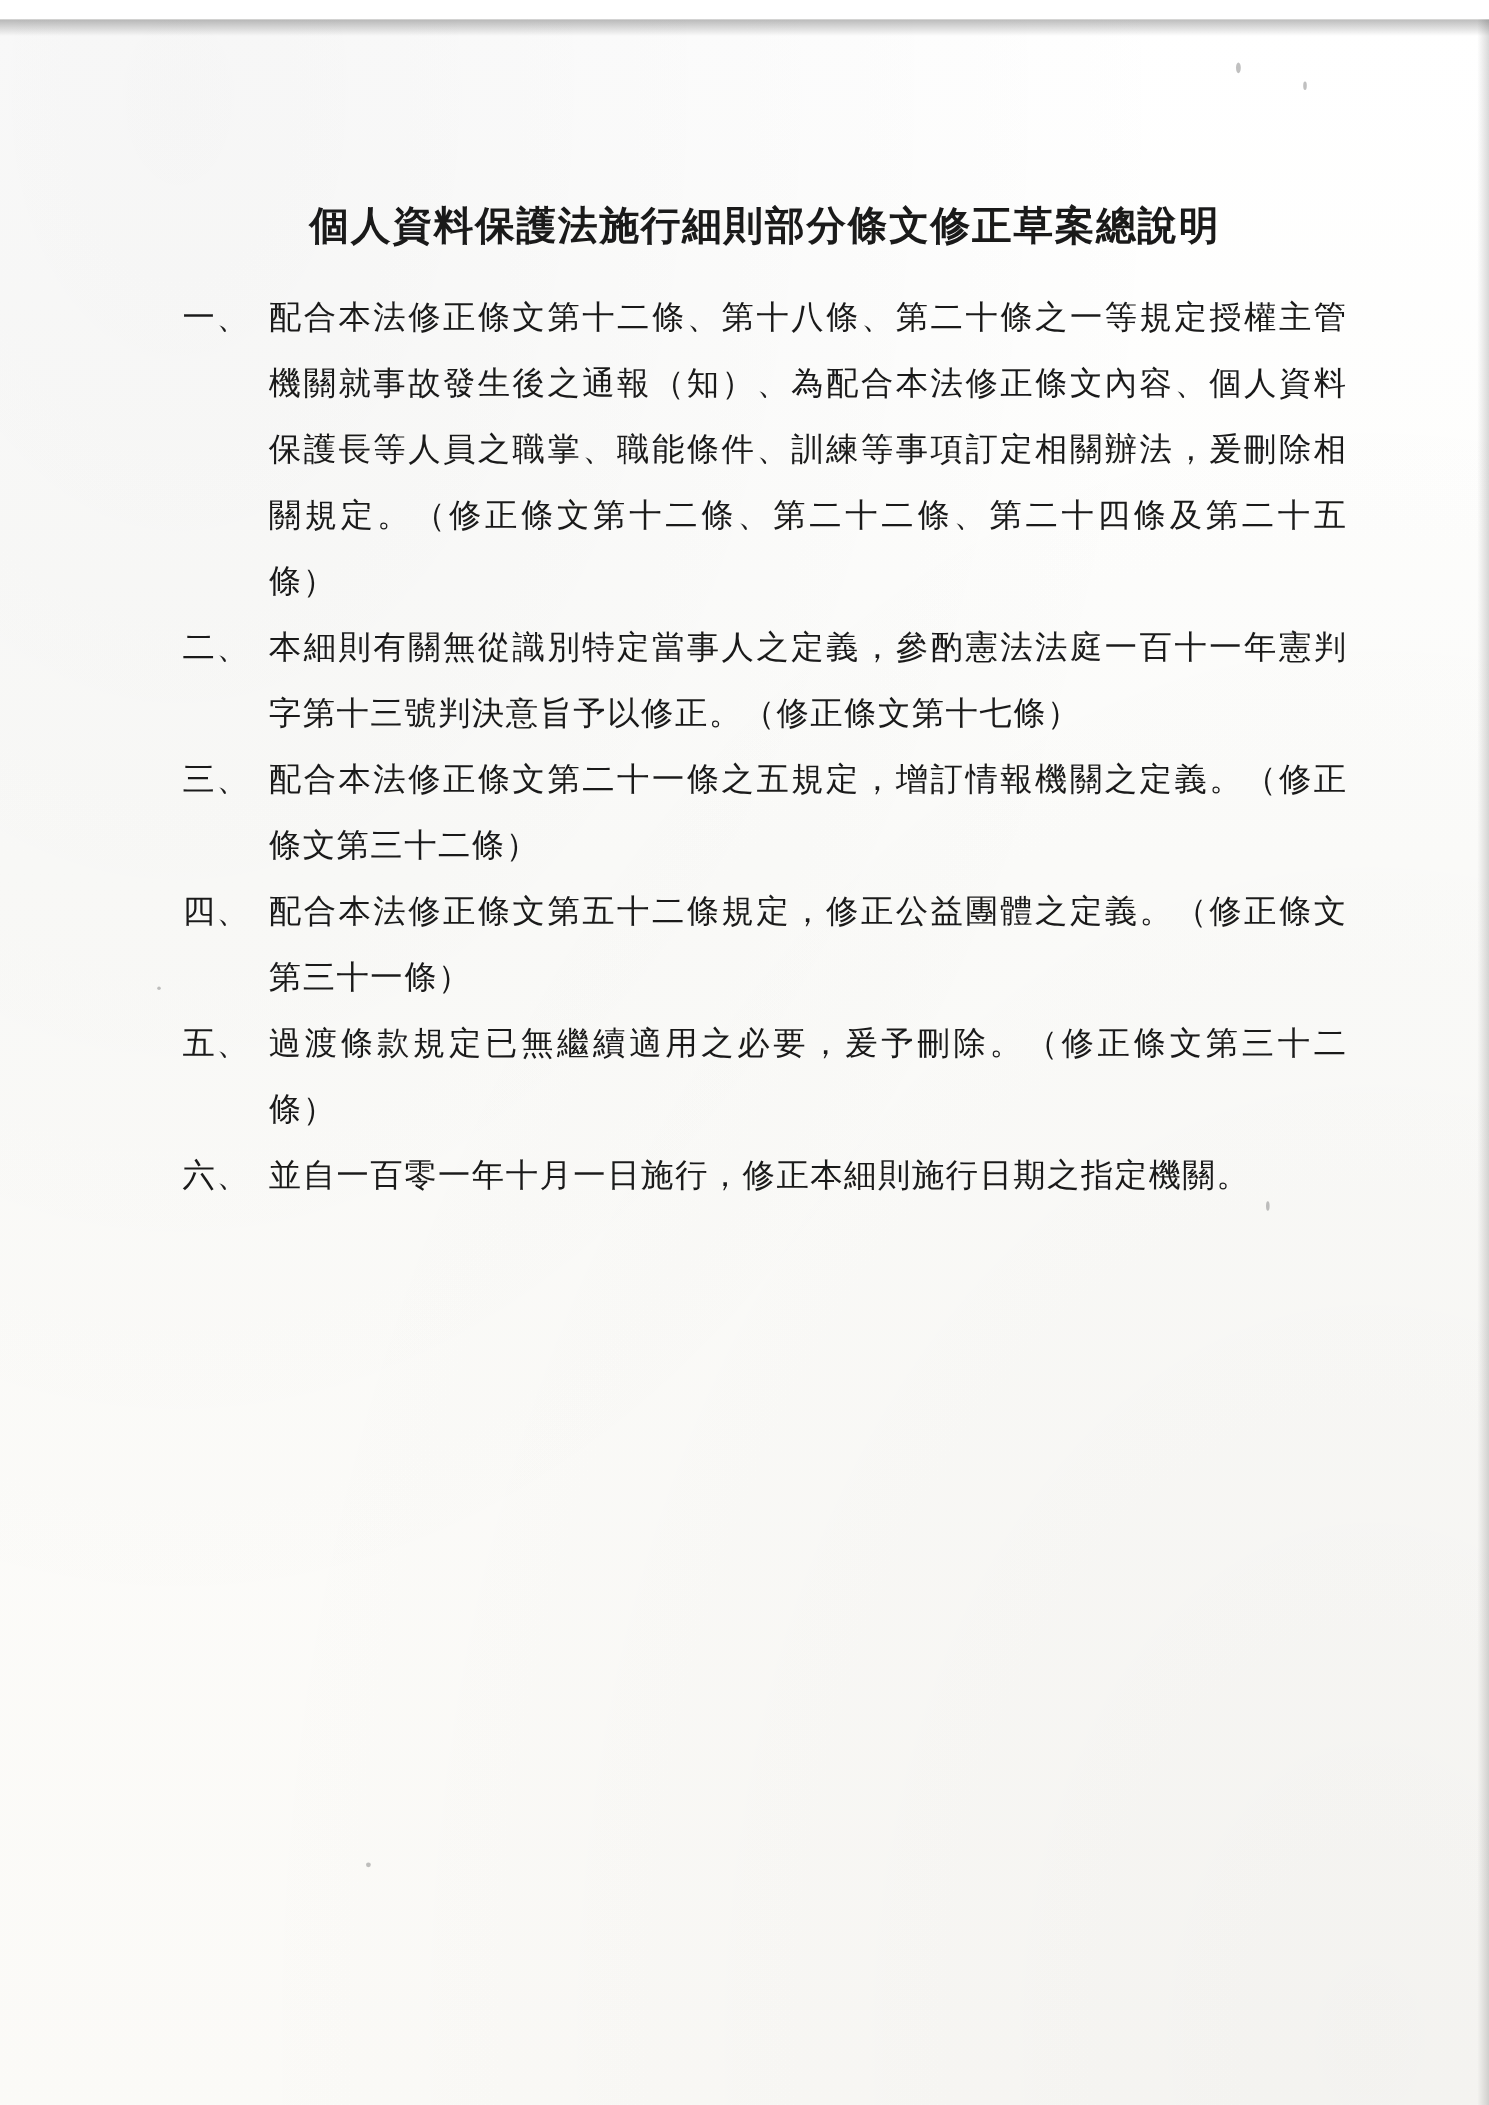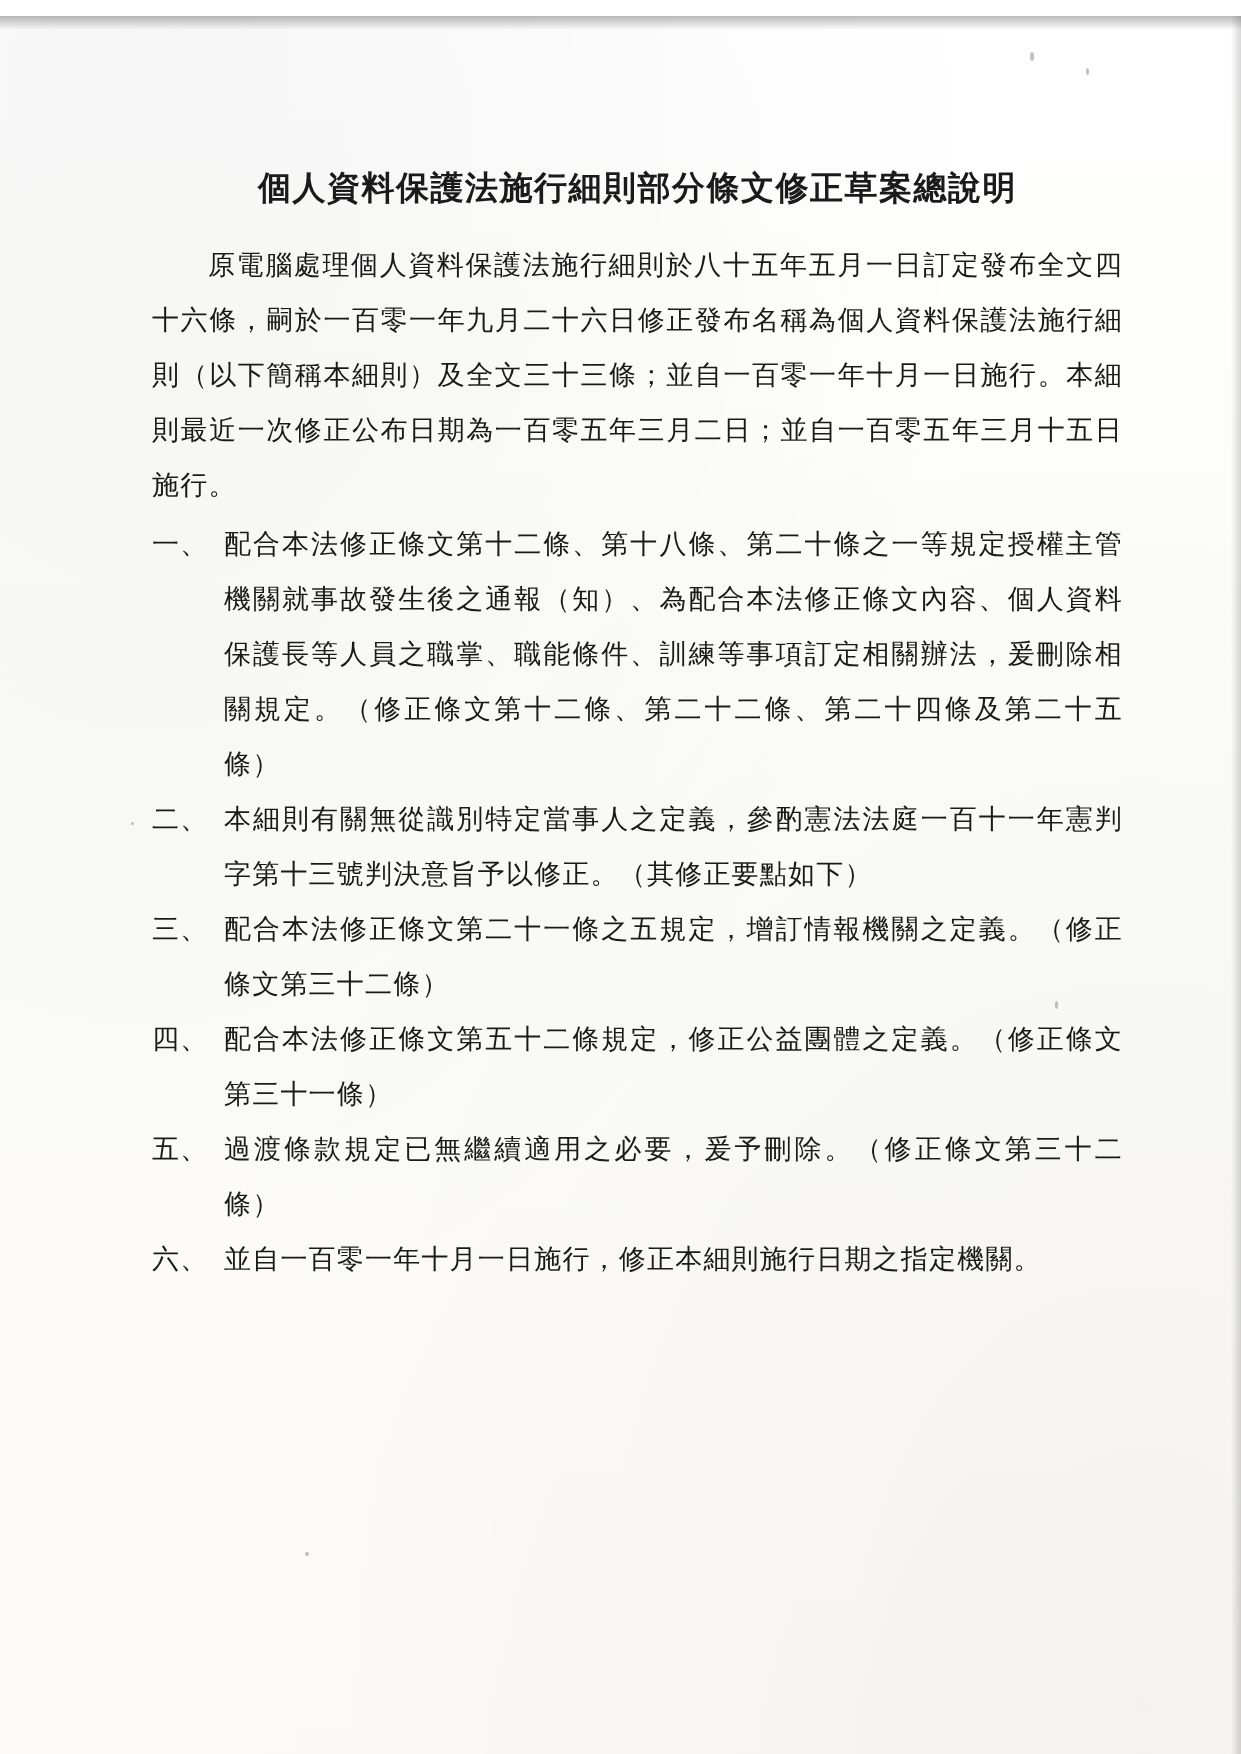--- a/index.html
+++ b/index.html
@@ -121,33 +121,32 @@
   <div class="speck" style="left:1030px; top:36px; width:4px; height:9px;"></div>
   <div class="speck" style="left:1086px; top:52px; width:3px; height:7px;"></div>
   <div class="speck" style="left:1055px; top:985px; width:3px; height:8px;"></div>
   <div class="speck" style="left:305px; top:1536px; width:4px; height:4px;"></div>
   <div class="speck" style="left:131px; top:806px; width:3px; height:3px;"></div>
 
   <div class="content">
 
     <h1 class="doc-title">個人資料保護法施行細則部分條文修正草案總說明</h1>
 
-    <p class="para">原電腦處理個人資料保護法施行細則於八十五年五月一日訂定發布全文四十六條，嗣於一百零一年九月二十六日修正發布名稱為個人資料保護法施行細則（以下簡稱本細則）及全文三十三條；並自一百零一年十月一日施行。本細則最近一次修正公布日期為一百零五年三月二日；並自一百零五年三月十五日施行。</p>
 
 
     <ol class="list">
 
       <li class="list-item">
         <span class="item-marker">一、</span>
         <span class="item-text">配合本法修正條文第十二條、第十八條、第二十條之一等規定授權主管機關就事故發生後之通報（知）、為配合本法修正條文內容、個人資料保護長等人員之職掌、職能條件、訓練等事項訂定相關辦法，爰刪除相關規定。（修正條文第十二條、第二十二條、第二十四條及第二十五條）</span>
       </li>
 
       <li class="list-item">
         <span class="item-marker">二、</span>
-        <span class="item-text">本細則有關無從識別特定當事人之定義，參酌憲法法庭一百十一年憲判字第十三號判決意旨予以修正。（其修正要點如下）</span>
+        <span class="item-text">本細則有關無從識別特定當事人之定義，參酌憲法法庭一百十一年憲判字第十三號判決意旨予以修正。（修正條文第十七條）</span>
       </li>
 
       <li class="list-item">
         <span class="item-marker">三、</span>
         <span class="item-text">配合本法修正條文第二十一條之五規定，增訂情報機關之定義。（修正條文第三十二條）</span>
       </li>
 
       <li class="list-item">
         <span class="item-marker">四、</span>
         <span class="item-text">配合本法修正條文第五十二條規定，修正公益團體之定義。（修正條文第三十一條）</span>

